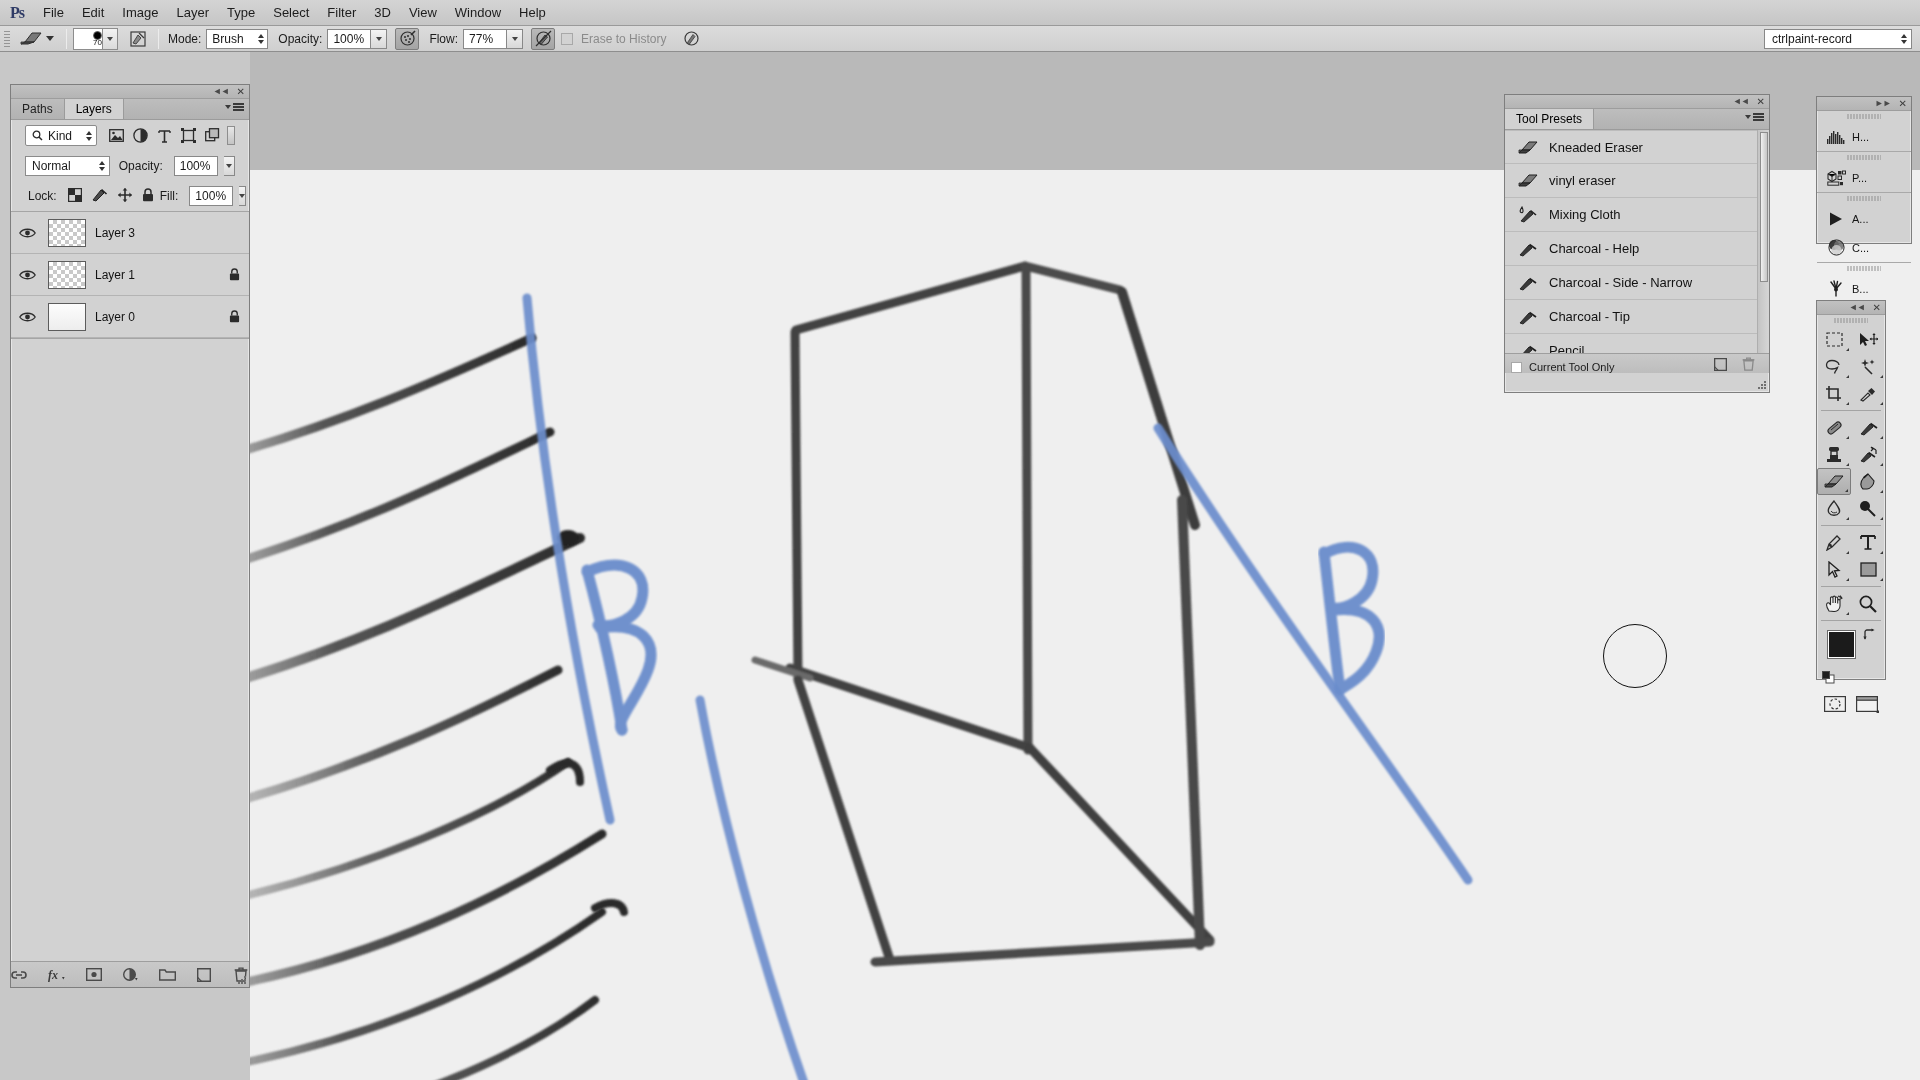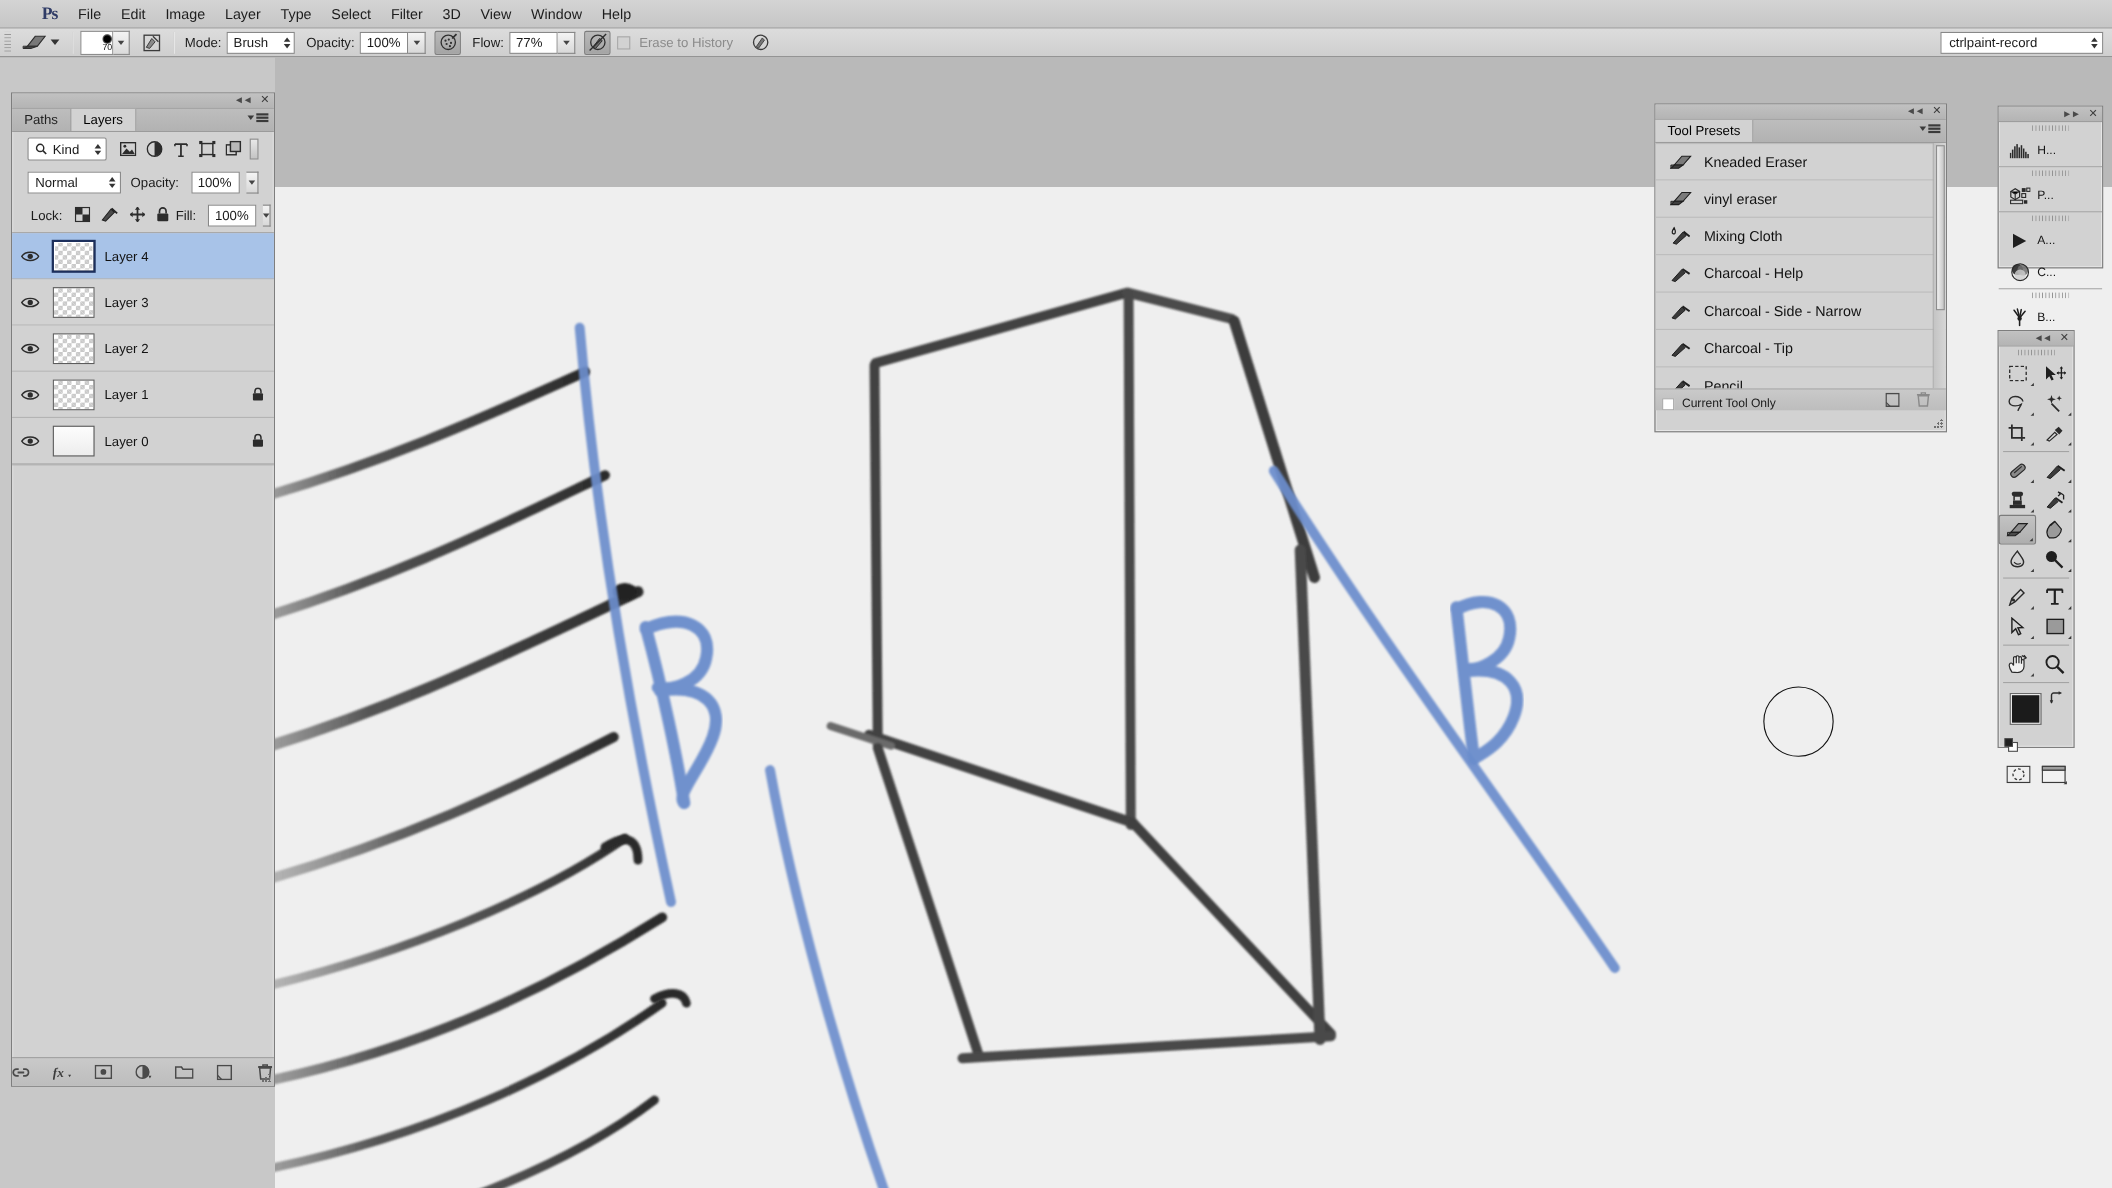--- a/index.html
+++ b/index.html
@@ -16,21 +16,20 @@
     position: absolute; left: 0; top: 0; width: 1920px; height: 26px;
     background: linear-gradient(#d4d4d4, #c6c6c6);
     border-bottom: 1px solid #9a9a9a;
     display: flex; align-items: center;
   }
   .ps-logo {
     width: 34px; height: 26px; display: flex; align-items: center;
     justify-content: center; font-weight: bold; font-size: 16px;
     color: #2f3b66; font-family: "Liberation Serif", serif;
     letter-spacing: -1px;
-    margin-left: 28px;
   }
   .menu-item {
     padding: 0 9px; height: 26px; line-height: 26px; font-size: 13px;
     color: #1d1d1d; cursor: default; white-space: nowrap;
   }
 
   
   .optionsbar {
     position: absolute; left: 0; top: 26px; width: 1920px; height: 26px;
     background: linear-gradient(#dcdcdc, #cfcfcf);
@@ -618,61 +617,35 @@
         <div class="field" style="width:46px">
           <span>100%</span>
         </div>
         <div class="field-dd">
             <div class="tri-down"></div>
           </div>
       </div>
 
       <div class="layers-list">
 
-        <div class="layer-row selected">
-          <span class="eye-cell">
-            <svg width="17" height="12" viewBox="0 0 17 12">
-                <path d="M0.8 6 C4 1, 13 1, 16.2 6 C13 11, 4 11, 0.8 6 Z" fill="none" stroke="#2c2c2c" stroke-width="1.3"></path>
-                <circle cx="8.5" cy="6" r="2.4" fill="#2c2c2c"></circle>
-              </svg>
-          </span>
-          <span class="thumb-cell">
-            <span class="thumb checker active-border"></span>
-          </span>
-          <span class="layer-name">Layer 4</span>
-          <span class="lock-cell"></span>
-        </div>
 
         <div class="layer-row">
           <span class="eye-cell">
             <svg width="17" height="12" viewBox="0 0 17 12">
                 <path d="M0.8 6 C4 1, 13 1, 16.2 6 C13 11, 4 11, 0.8 6 Z" fill="none" stroke="#2c2c2c" stroke-width="1.3"></path>
                 <circle cx="8.5" cy="6" r="2.4" fill="#2c2c2c"></circle>
               </svg>
           </span>
           <span class="thumb-cell">
             <span class="thumb checker"></span>
           </span>
           <span class="layer-name">Layer 3</span>
           <span class="lock-cell"></span>
         </div>
 
-        <div class="layer-row">
-          <span class="eye-cell">
-            <svg width="17" height="12" viewBox="0 0 17 12">
-                <path d="M0.8 6 C4 1, 13 1, 16.2 6 C13 11, 4 11, 0.8 6 Z" fill="none" stroke="#2c2c2c" stroke-width="1.3"></path>
-                <circle cx="8.5" cy="6" r="2.4" fill="#2c2c2c"></circle>
-              </svg>
-          </span>
-          <span class="thumb-cell">
-            <span class="thumb checker"></span>
-          </span>
-          <span class="layer-name">Layer 2</span>
-          <span class="lock-cell"></span>
-        </div>
 
         <div class="layer-row">
           <span class="eye-cell">
             <svg width="17" height="12" viewBox="0 0 17 12">
                 <path d="M0.8 6 C4 1, 13 1, 16.2 6 C13 11, 4 11, 0.8 6 Z" fill="none" stroke="#2c2c2c" stroke-width="1.3"></path>
                 <circle cx="8.5" cy="6" r="2.4" fill="#2c2c2c"></circle>
               </svg>
           </span>
           <span class="thumb-cell">
             <span class="thumb checker"></span>

